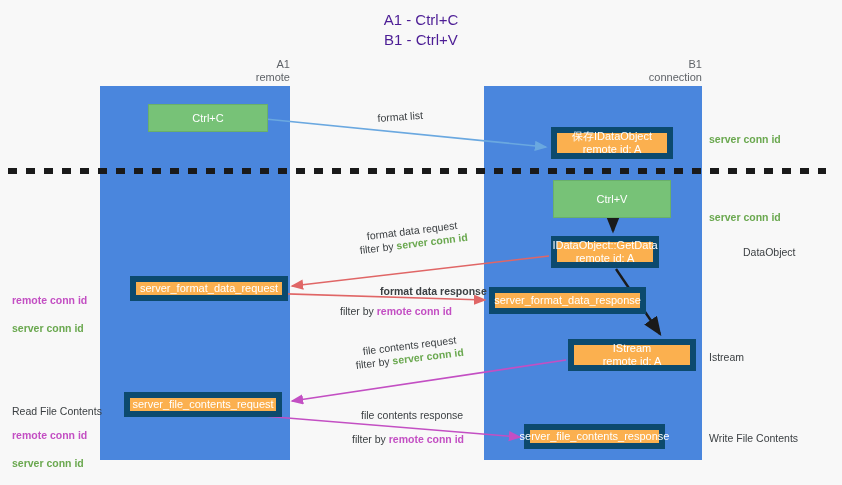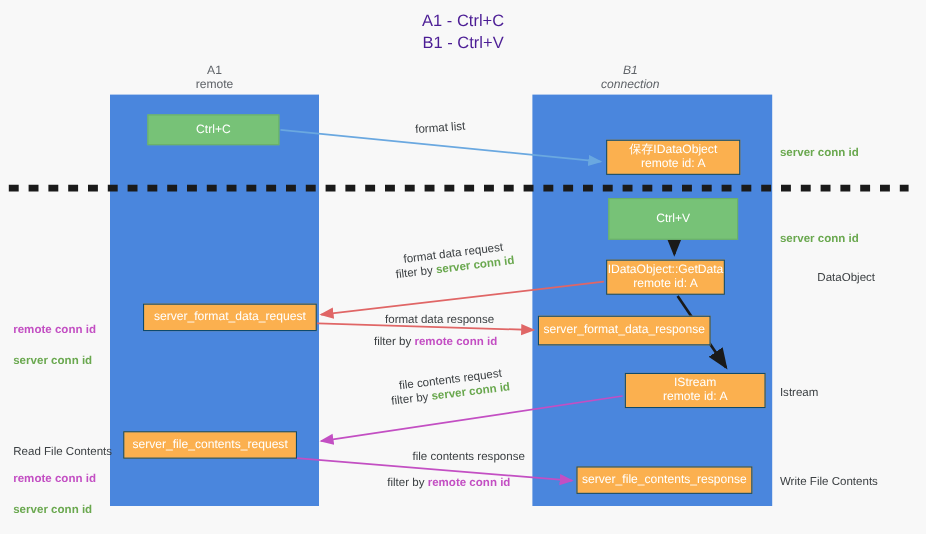--- a/index.html
+++ b/index.html
@@ -16,72 +16,72 @@
 
   
   #title{
     left:0;top:10px;width:842px;text-align:center;
     font-size:15px;line-height:20px;color:#4c1d95;
     white-space:pre-line;
   }
 
   
   .col-head{
-    text-align:center;font-size:11px;line-height:13px;color:#5f6368;
+    text-align:right;font-size:11px;line-height:13px;color:#5f6368;
     white-space:pre-line;
   }
   #head-a1{left:100px;top:58px;width:190px;}
-  #head-b1{left:464px;top:58px;width:218px;font-style:italic;}
+  #head-b1{left:484px;top:58px;width:218px;}
 
   
   .lane{background:#4a86dd;}
   #lane-a1{left:100px;top:86px;width:190px;height:374px;}
   #lane-b1{left:484px;top:86px;width:218px;height:374px;}
 
   
   .node{
     box-sizing:border-box;
     display:flex;align-items:center;justify-content:center;
     text-align:center;color:#ffffff;font-size:11px;line-height:13px;
     white-space:pre-line;
   }
   .node.green{background:#77c277;border:1px solid #6ab06a;}
-  .node.orange{background:#fbb04f;border:1px solid #0c4a6e;}
+  .node.orange{background:#fbb04f;border:6px solid #0c4a6e;}
 
-  #n-ctrlc{left:134px;top:104px;width:120px;height:28px;}
+  #n-ctrlc{left:148px;top:104px;width:120px;height:28px;}
   #n-save{left:551px;top:127px;width:122px;height:32px;}
   #n-ctrlv{left:553px;top:180px;width:118px;height:38px;}
   #n-getdata{left:551px;top:236px;width:108px;height:32px;}
   #n-sfdreq{left:130px;top:276px;width:158px;height:25px;}
   #n-sfdresp{left:489px;top:287px;width:157px;height:27px;}
   #n-istream{left:568px;top:339px;width:128px;height:32px;}
-  #n-sfcreq{left:112px;top:392px;width:158px;height:25px;}
-  #n-sfcresp{left:524px;top:424px;width:160px;height:25px;}
+  #n-sfcreq{left:124px;top:392px;width:158px;height:25px;}
+  #n-sfcresp{left:524px;top:424px;width:141px;height:25px;}
 
   
   .edge-label{
     font-size:10.5px;line-height:14px;color:#3c4043;
     white-space:nowrap;
   }
   .edge-label .g{color:#6aa84f;font-weight:bold;}
   .edge-label .m{color:#c34fc3;font-weight:bold;}
   .rot{transform-origin:left top;}
 
   #lab-formatlist{left:377px;top:111px;transform:rotate(-4deg);}
 
   #lab-fdreq-1{left:366px;top:229px;transform:rotate(-7deg);}
   #lab-fdreq-2{left:359px;top:243px;transform:rotate(-7deg);}
 
-  #lab-fdresp-1{left:350px;top:284px;}
+  #lab-fdresp-1{left:380px;top:284px;font-weight:bold;}
   #lab-fdresp-2{left:340px;top:304px;}
 
   #lab-fcreq-1{left:362px;top:344px;transform:rotate(-7deg);}
   #lab-fcreq-2{left:355px;top:358px;transform:rotate(-7deg);}
 
-  #lab-fcresp-1{left:375px;top:408px;}
+  #lab-fcresp-1{left:361px;top:408px;}
   #lab-fcresp-2{left:352px;top:432px;}
 
   
   .side{font-size:10.5px;line-height:14px;white-space:pre-line;}
   .side.green{color:#6aa84f;font-weight:bold;}
   .side.magenta{color:#c34fc3;font-weight:bold;}
   .side.plain{color:#3c4043;}
 
   #side-r-1{left:709px;top:132px;}
   #side-r-2{left:709px;top:210px;}

